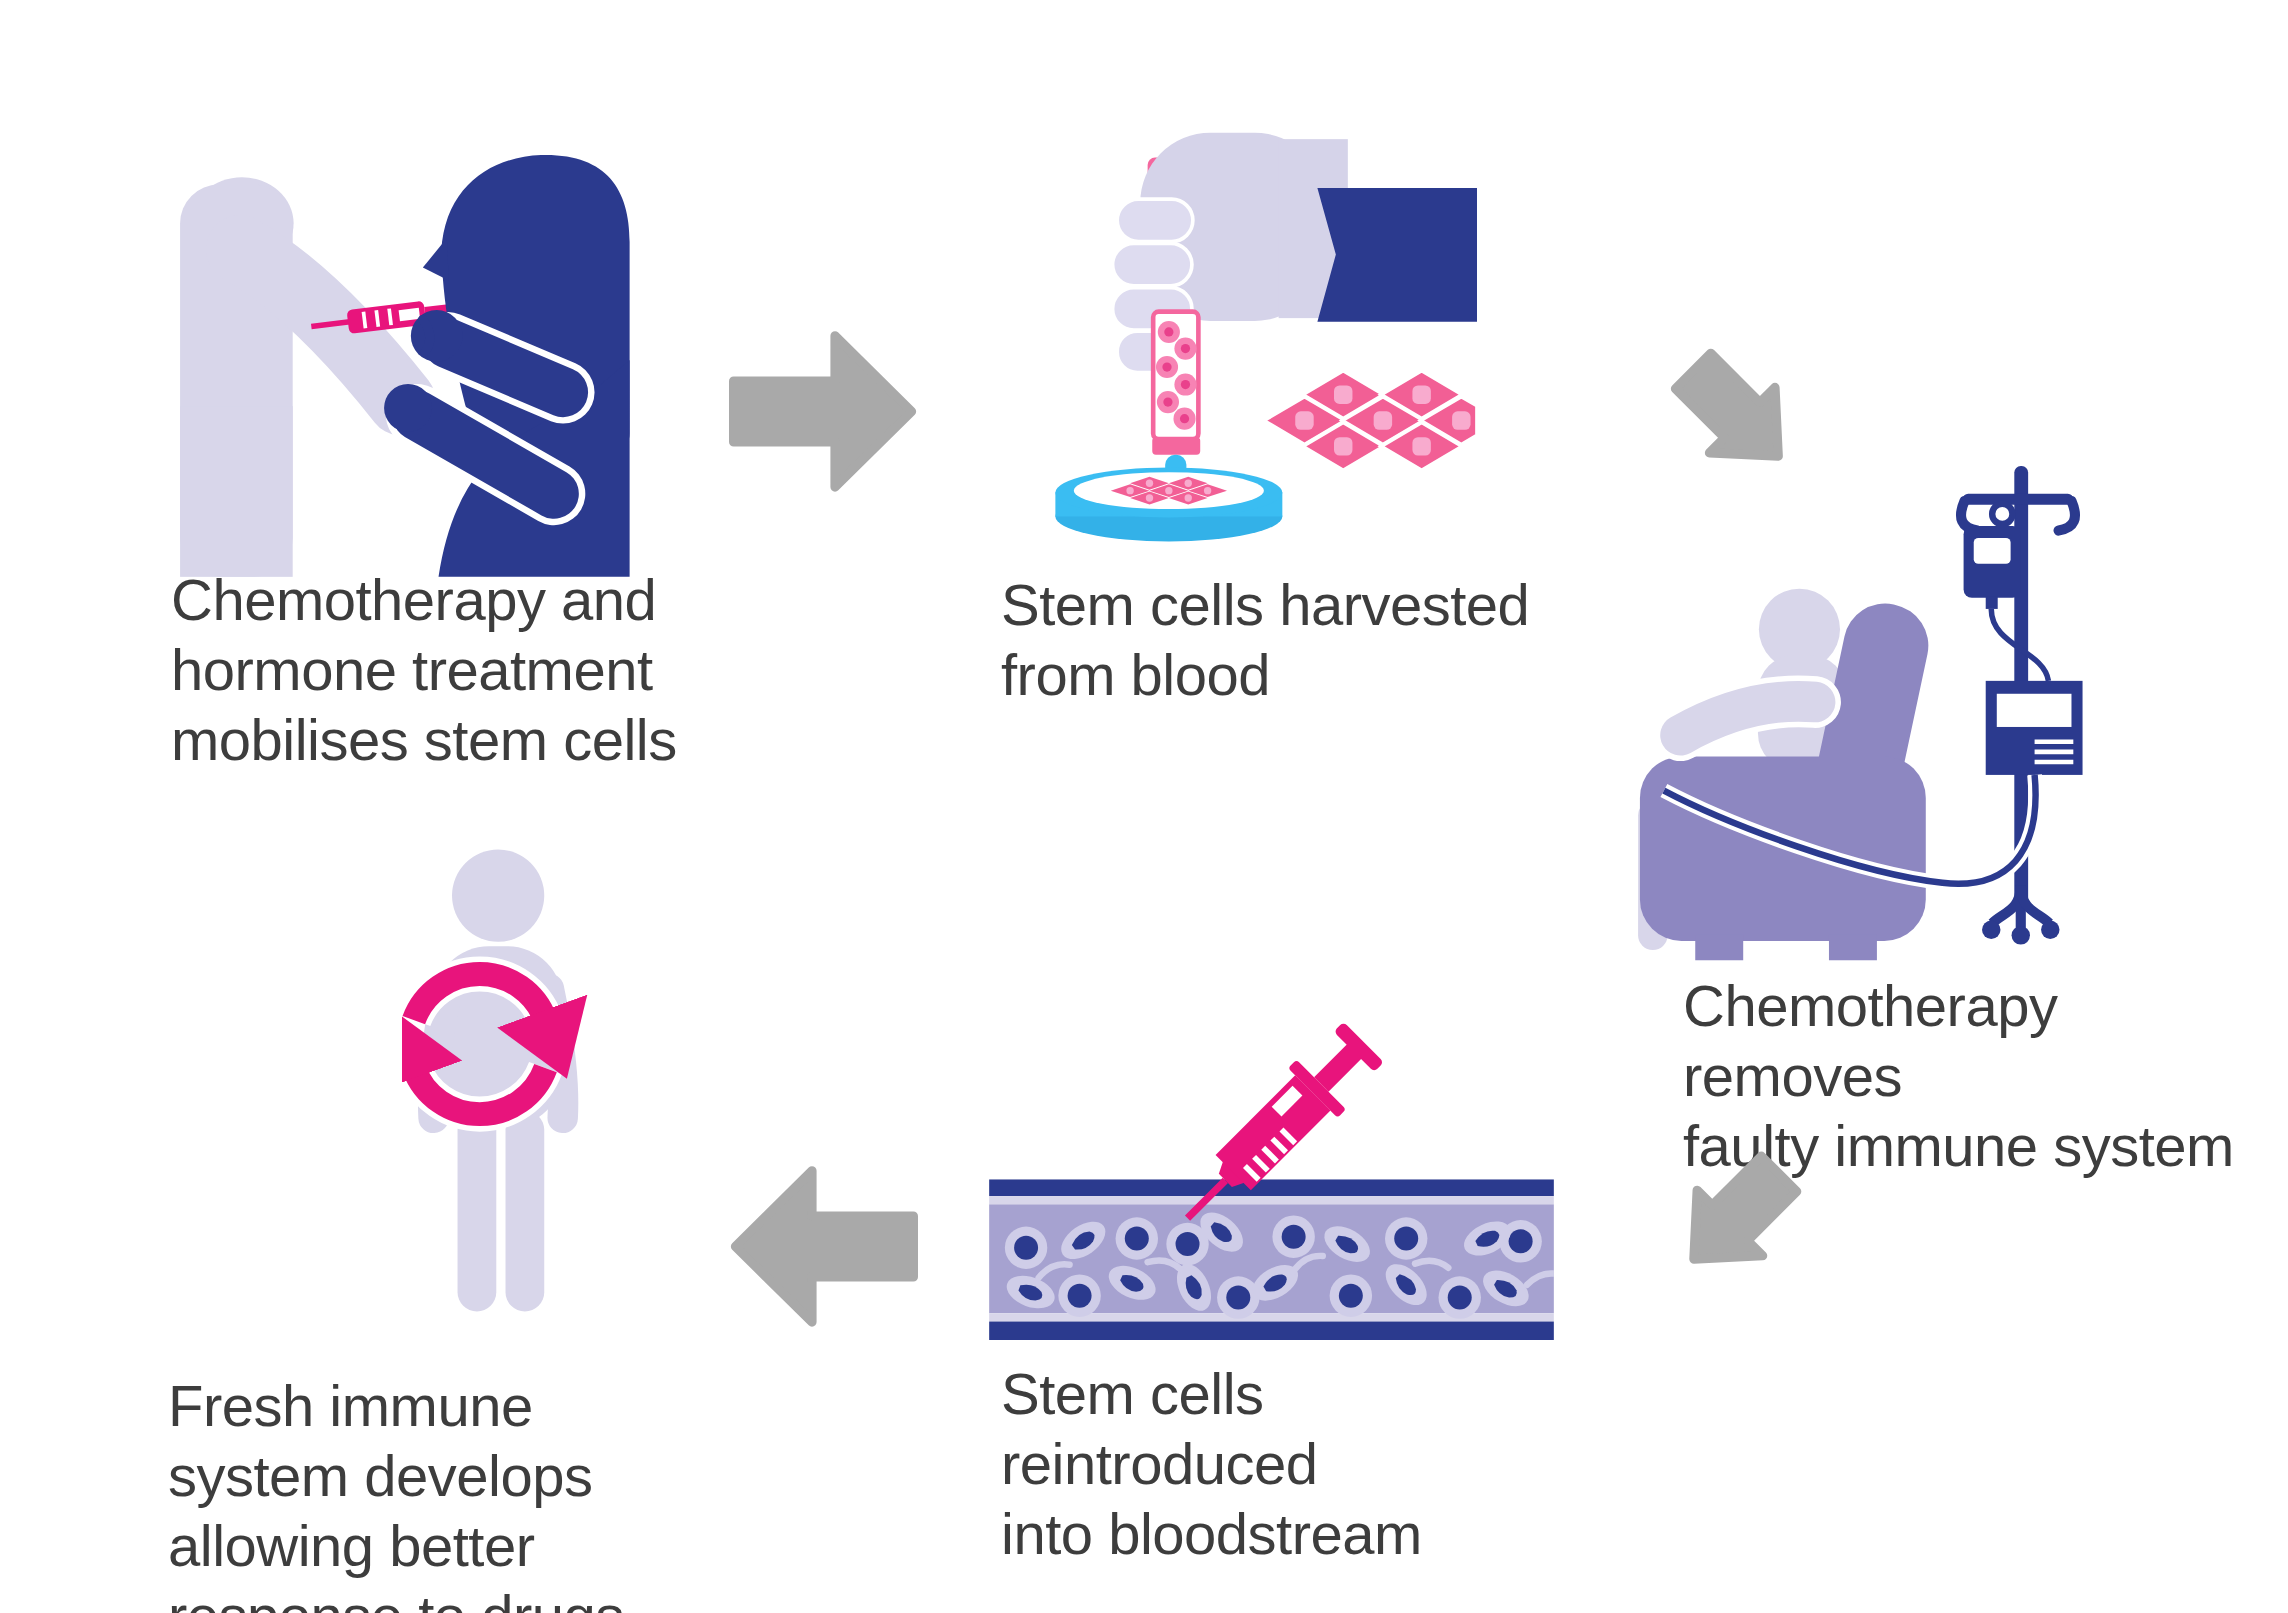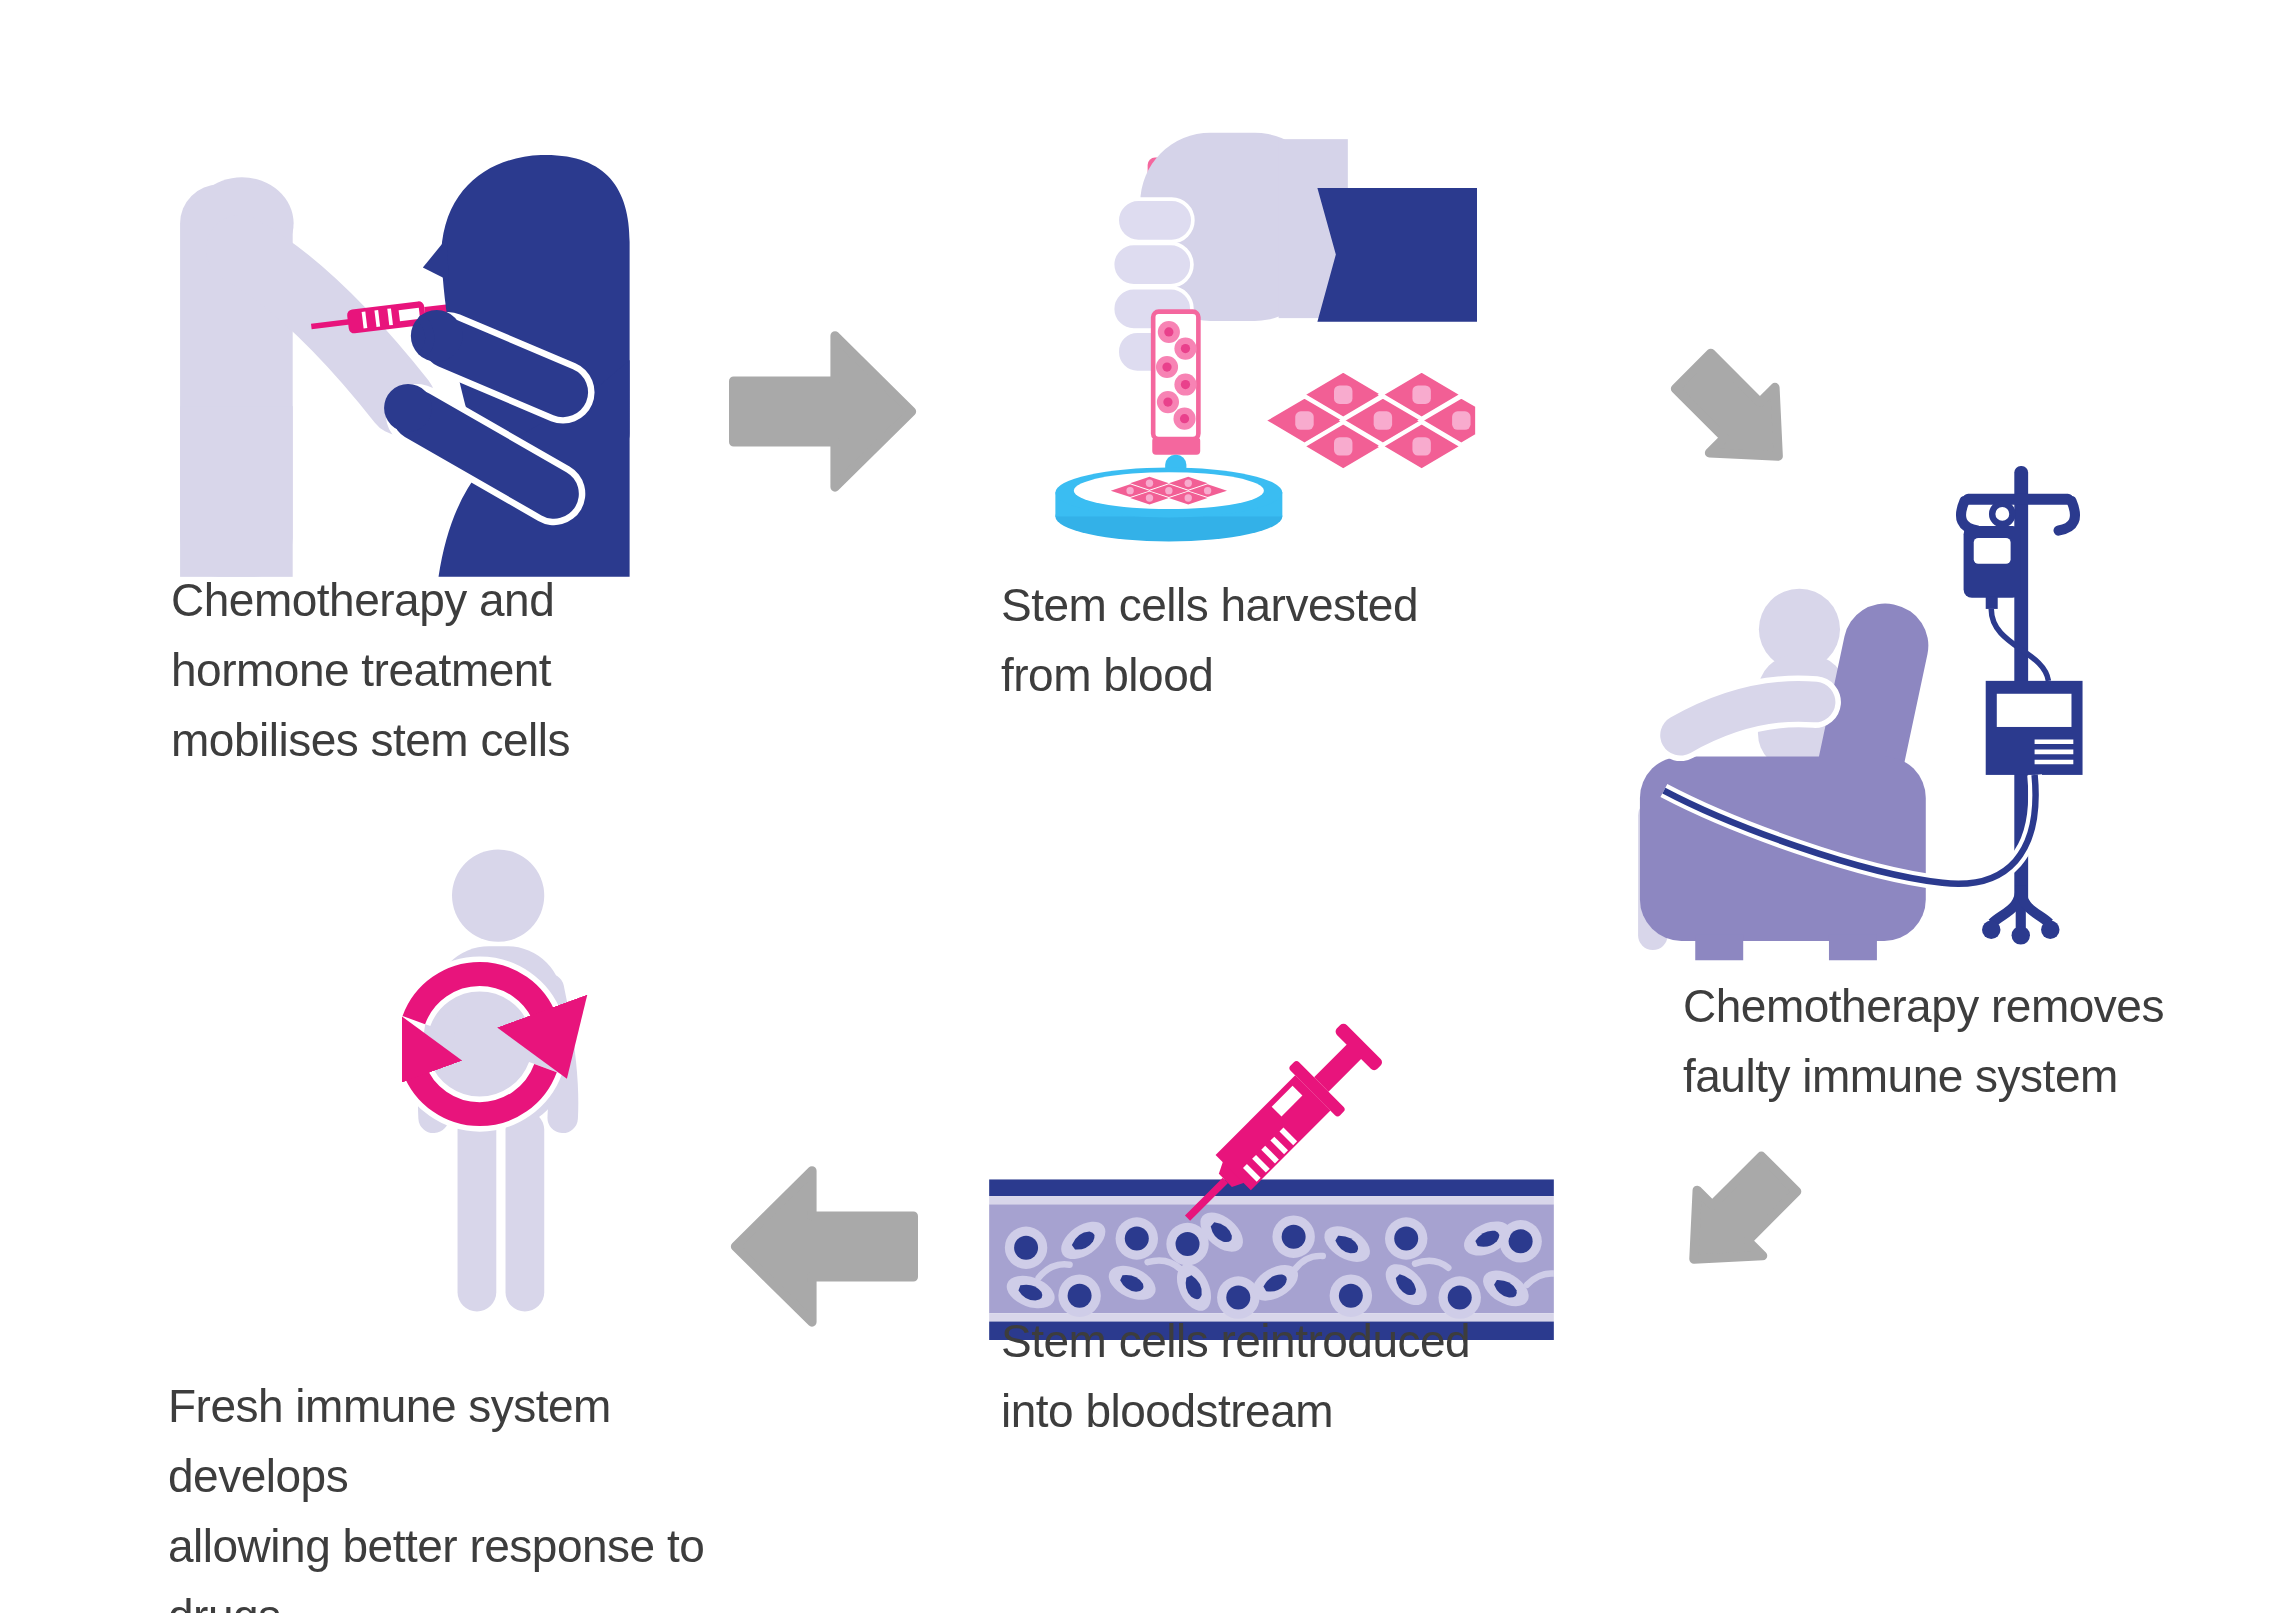--- a/index.html
+++ b/index.html
@@ -1,19 +1,19 @@
 <!DOCTYPE html>
 <html style="font-size:14.8px"><head>
 <meta charset="utf-8">
 <style>
   html,body{margin:0;padding:0;background:#ffffff;}
   #stage{position:relative;width:2289px;height:1613px;background:#ffffff;overflow:hidden;
          font-family:"Liberation Sans","DejaVu Sans",sans-serif;}
   .abs{position:absolute;}
-  .step-label{font-size:46px;font-weight:300;line-height:70px;color:#3d3d3d;
+  .step-label{font-size:58px;font-weight:300;line-height:70px;color:#3d3d3d;
               white-space:pre-line;letter-spacing:-0.5px;}
   .center{text-align:left;}
   svg{display:block;}
 </style>
 </head>
 <body>
 
 <div id="stage">
 
   <div class="abs" style="left:157px;top:129px;width:480px;height:448px;">
@@ -299,21 +299,21 @@
           <line x1="140" y1="4" x2="140" y2="25"></line>
         </g>
         <rect x="150" y="-21" width="32" height="15" fill="#ffffff"></rect>
         <rect x="192" y="-38" width="13" height="76" rx="4" fill="#e8147c"></rect>
         <rect x="205" y="-11" width="52" height="22" fill="#e8147c"></rect>
         <rect x="255" y="-31" width="15" height="62" rx="5" fill="#e8147c"></rect>
       </g>
     </svg>
   </div>
 
-  <div class="abs step-label center" style="left:1001px;top:1306px;width:554px;">Stem cells reintroduced
+  <div class="abs step-label center" style="left:1001px;top:1359px;width:554px;">Stem cells reintroduced
 into bloodstream</div>
 
   <div class="abs" style="left:729px;top:1165px;width:189px;height:162px;">
     <svg width="189" height="162" viewBox="0 0 205 175">
       <polygon points="200,55 90,55 90,6 7,88 90,170 90,121 200,121" fill="#a9a9a9" stroke="#a9a9a9" stroke-width="10" stroke-linejoin="round"></polygon>
     </svg>
   </div>
 
   <div class="abs" style="left:402px;top:843px;width:231px;height:475px;">
     <svg width="231" height="475" viewBox="0 0 250 515">

